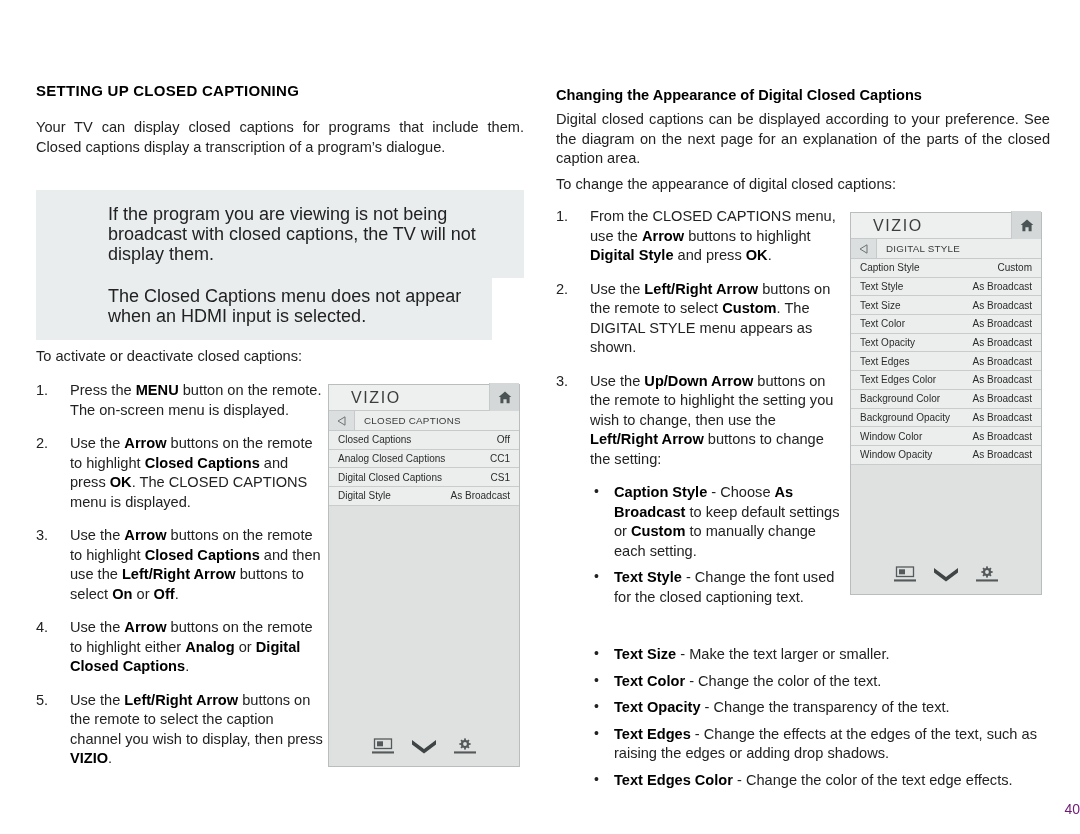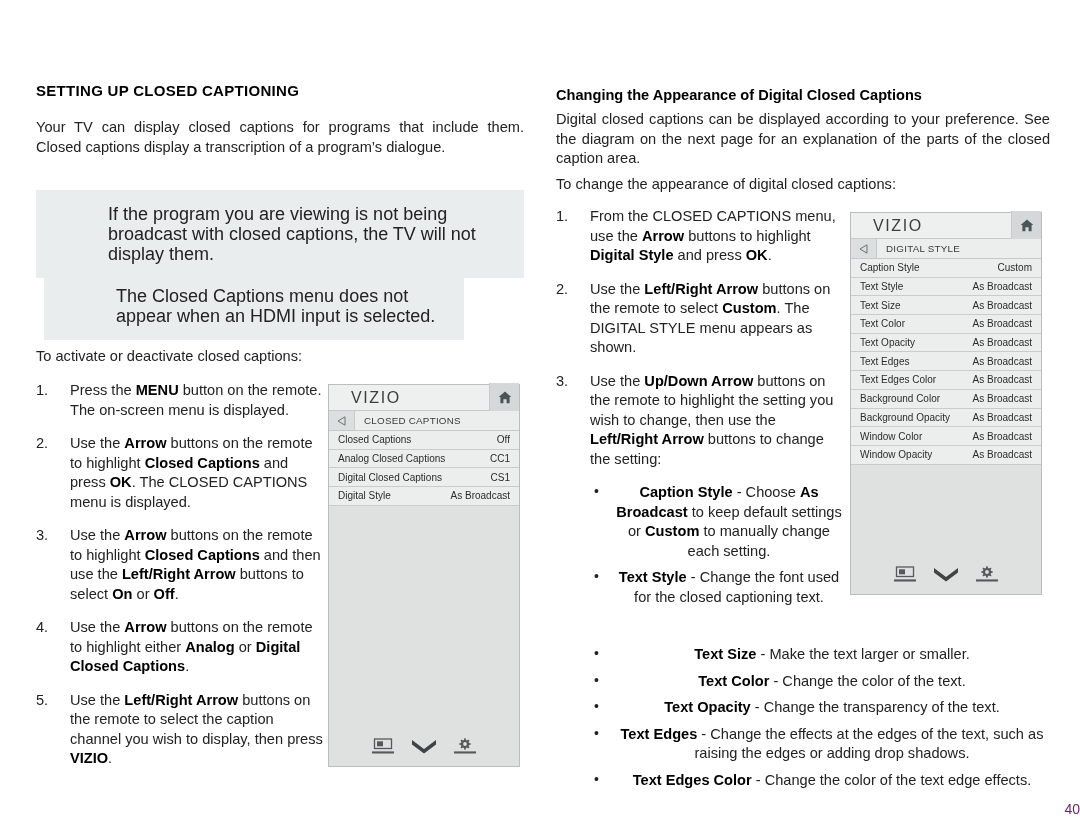--- a/index.html
+++ b/index.html
@@ -82,21 +82,20 @@
     width: 26px;
     text-align: left;
   }
   ol.steps > li:last-child { margin-bottom: 0; }
 
   
   ul.bullets {
     list-style: none;
     margin: 0;
     padding: 0;
-    text-align: center;
   }
   ul.bullets > li {
     position: relative;
     padding-left: 24px;
     margin-bottom: 7px;
     font-size: 14.6px;
     line-height: 19.5px;
     color: #222;
   }
   ul.bullets > li::before {
@@ -217,21 +216,21 @@
   <div class="col col-left">
 
     <h1 class="page-title">SETTING UP CLOSED CAPTIONING</h1>
 
     <p class="body" style="position:absolute; top:118px; left:0; width:488px;">Your TV can display closed captions for programs that include them. Closed captions display a transcription of a program’s dialogue.</p>
 
     <div class="callout" style="position:absolute; top:190px; left:0; width:488px;">
       <p>If the program you are viewing is not being broadcast with closed captions, the TV will not display them.</p>
     </div>
 
-    <div class="callout" style="position:absolute; top:272px; left:8px; width:420px;">
+    <div class="callout" style="position:absolute; top:272px; left:0; width:456px;">
       <p>The Closed Captions menu does not appear when an HDMI input is selected.</p>
     </div>
 
     <p class="body nojust" style="position:absolute; top:347px; left:0; width:488px;">To activate or deactivate closed captions:</p>
 
     <ol class="steps" id="left-steps" style="position:absolute; top:381px; left:0; width:290px;">
         <li><span class="num">1.</span><span>Press the <b>MENU</b> button on the remote. The on-screen menu is displayed.</span></li>
         <li><span class="num">2.</span><span>Use the <b>Arrow</b> buttons on the remote to highlight <b>Closed Captions</b> and press <b>OK</b>. The CLOSED CAPTIONS menu is displayed.</span></li>
         <li><span class="num">3.</span><span>Use the <b>Arrow</b> buttons on the remote to highlight <b>Closed Captions</b> and then use the <b>Left/Right Arrow</b> buttons to select <b>On</b> or <b>Off</b>.</span></li>
         <li><span class="num">4.</span><span>Use the <b>Arrow</b> buttons on the remote to highlight either <b>Analog</b> or <b>Digital Closed Captions</b>.</span></li>

